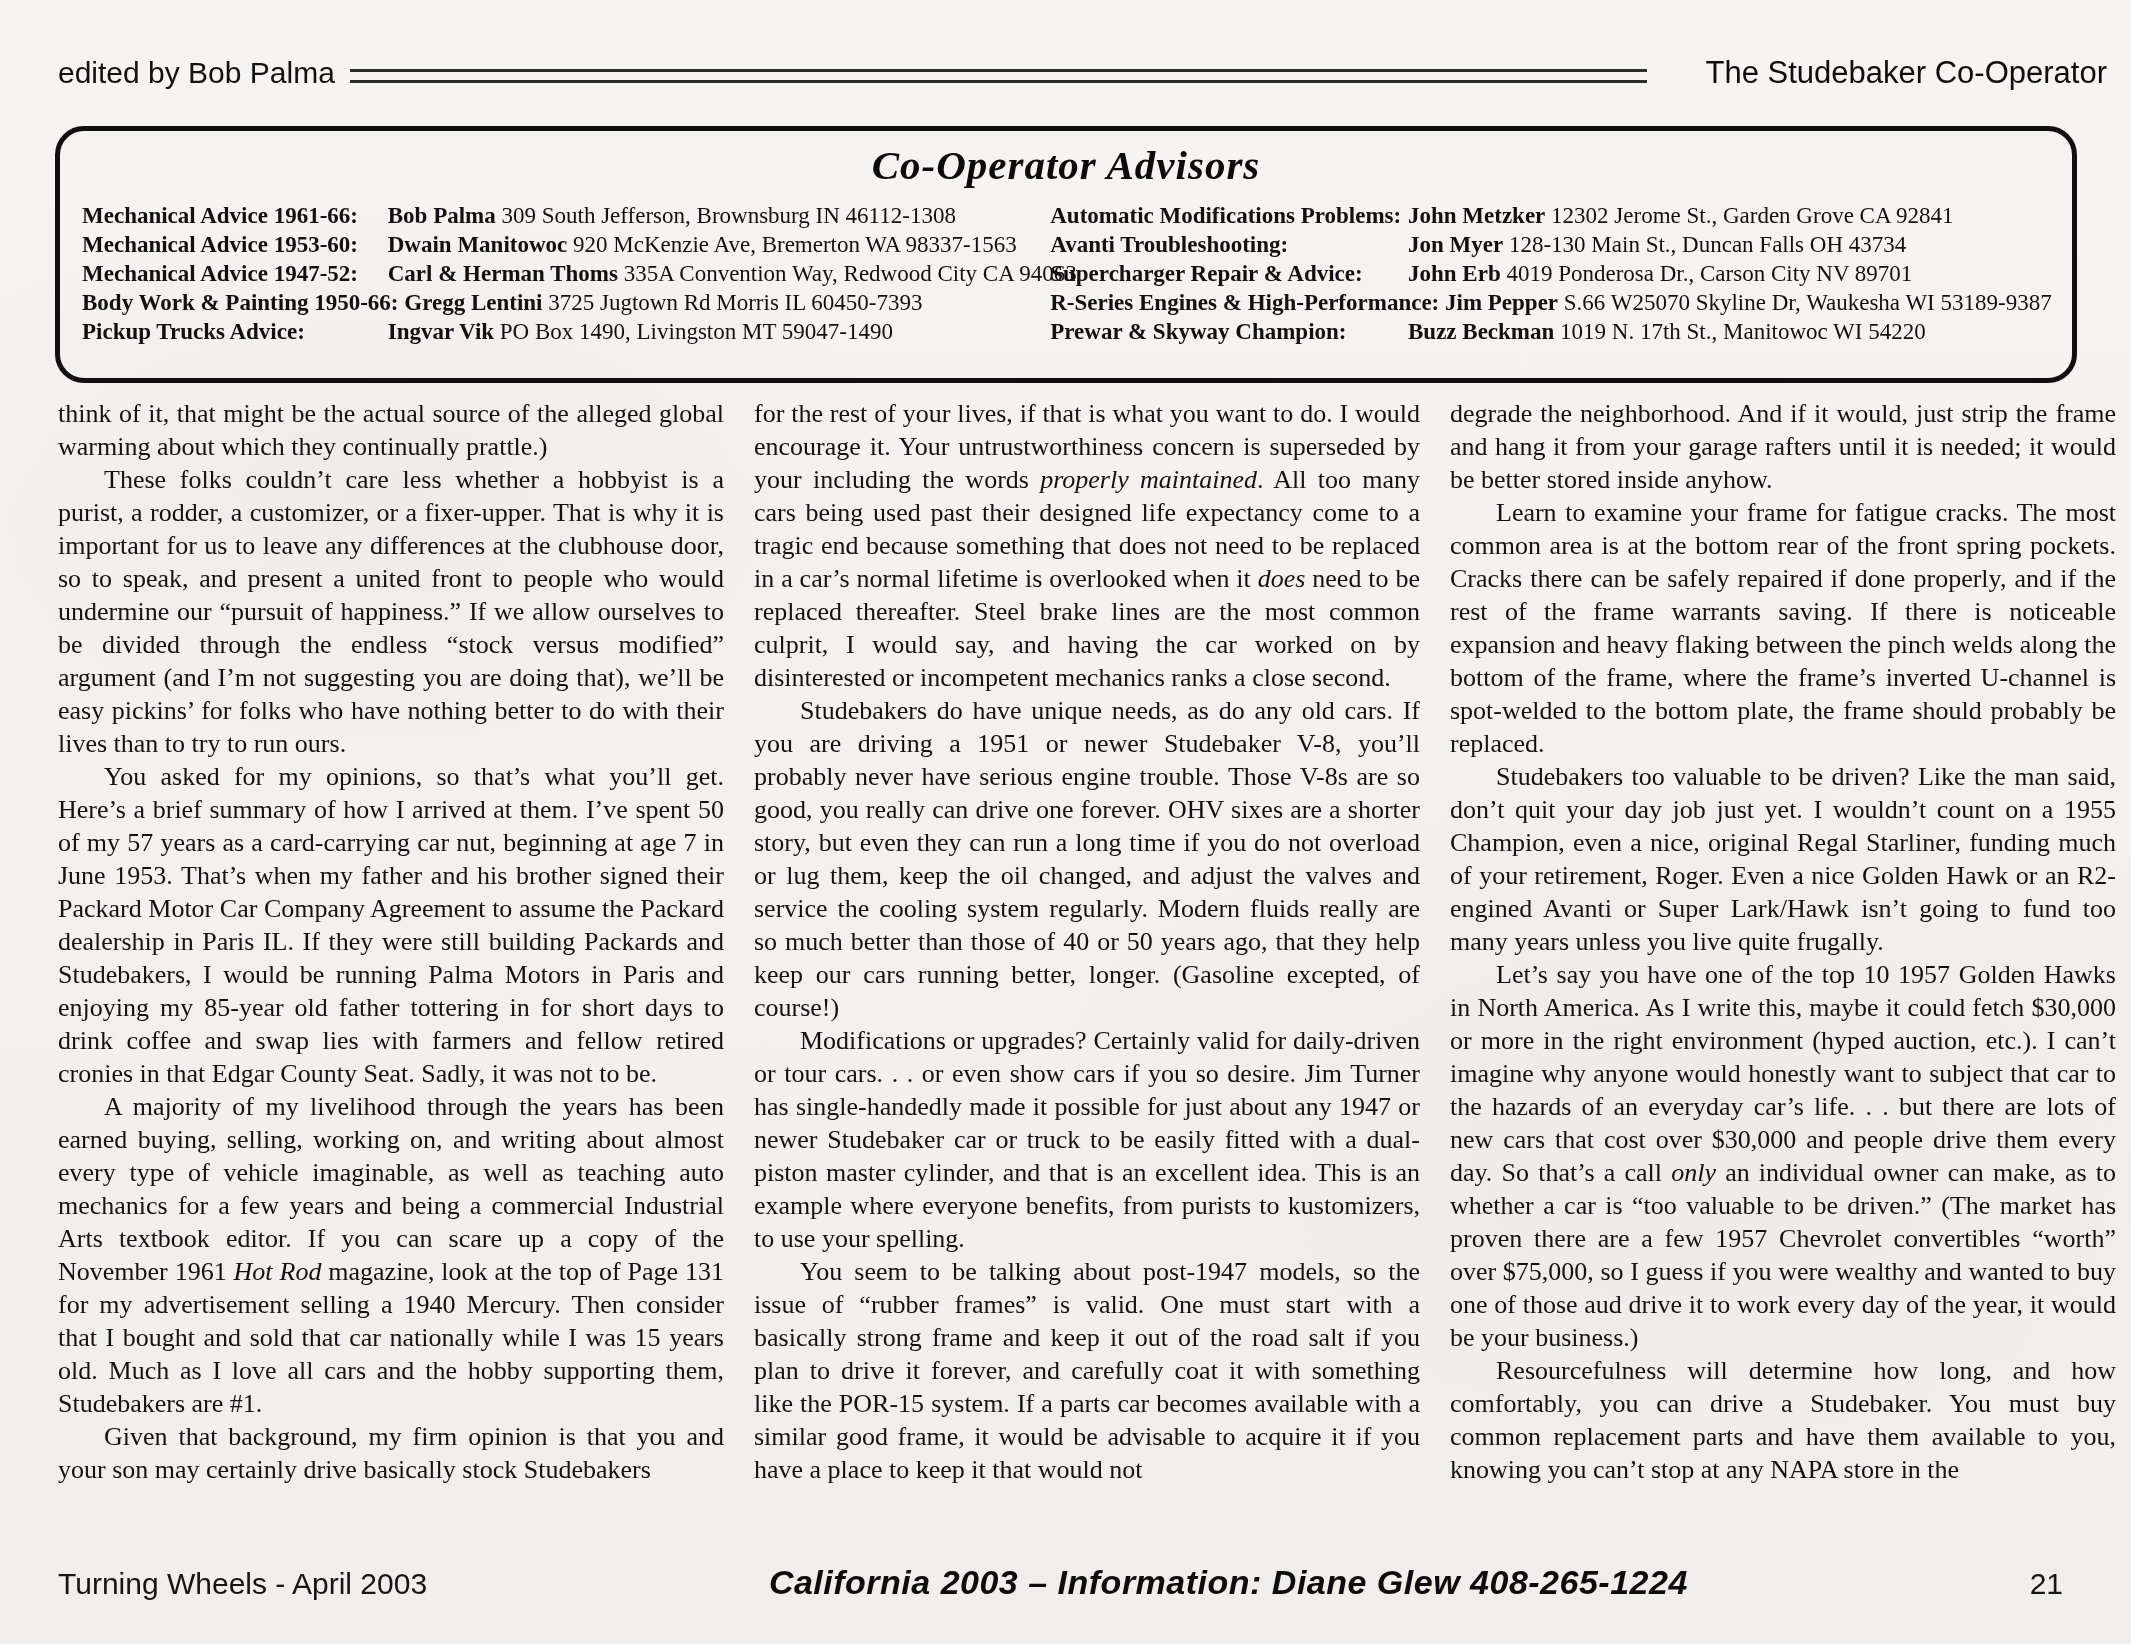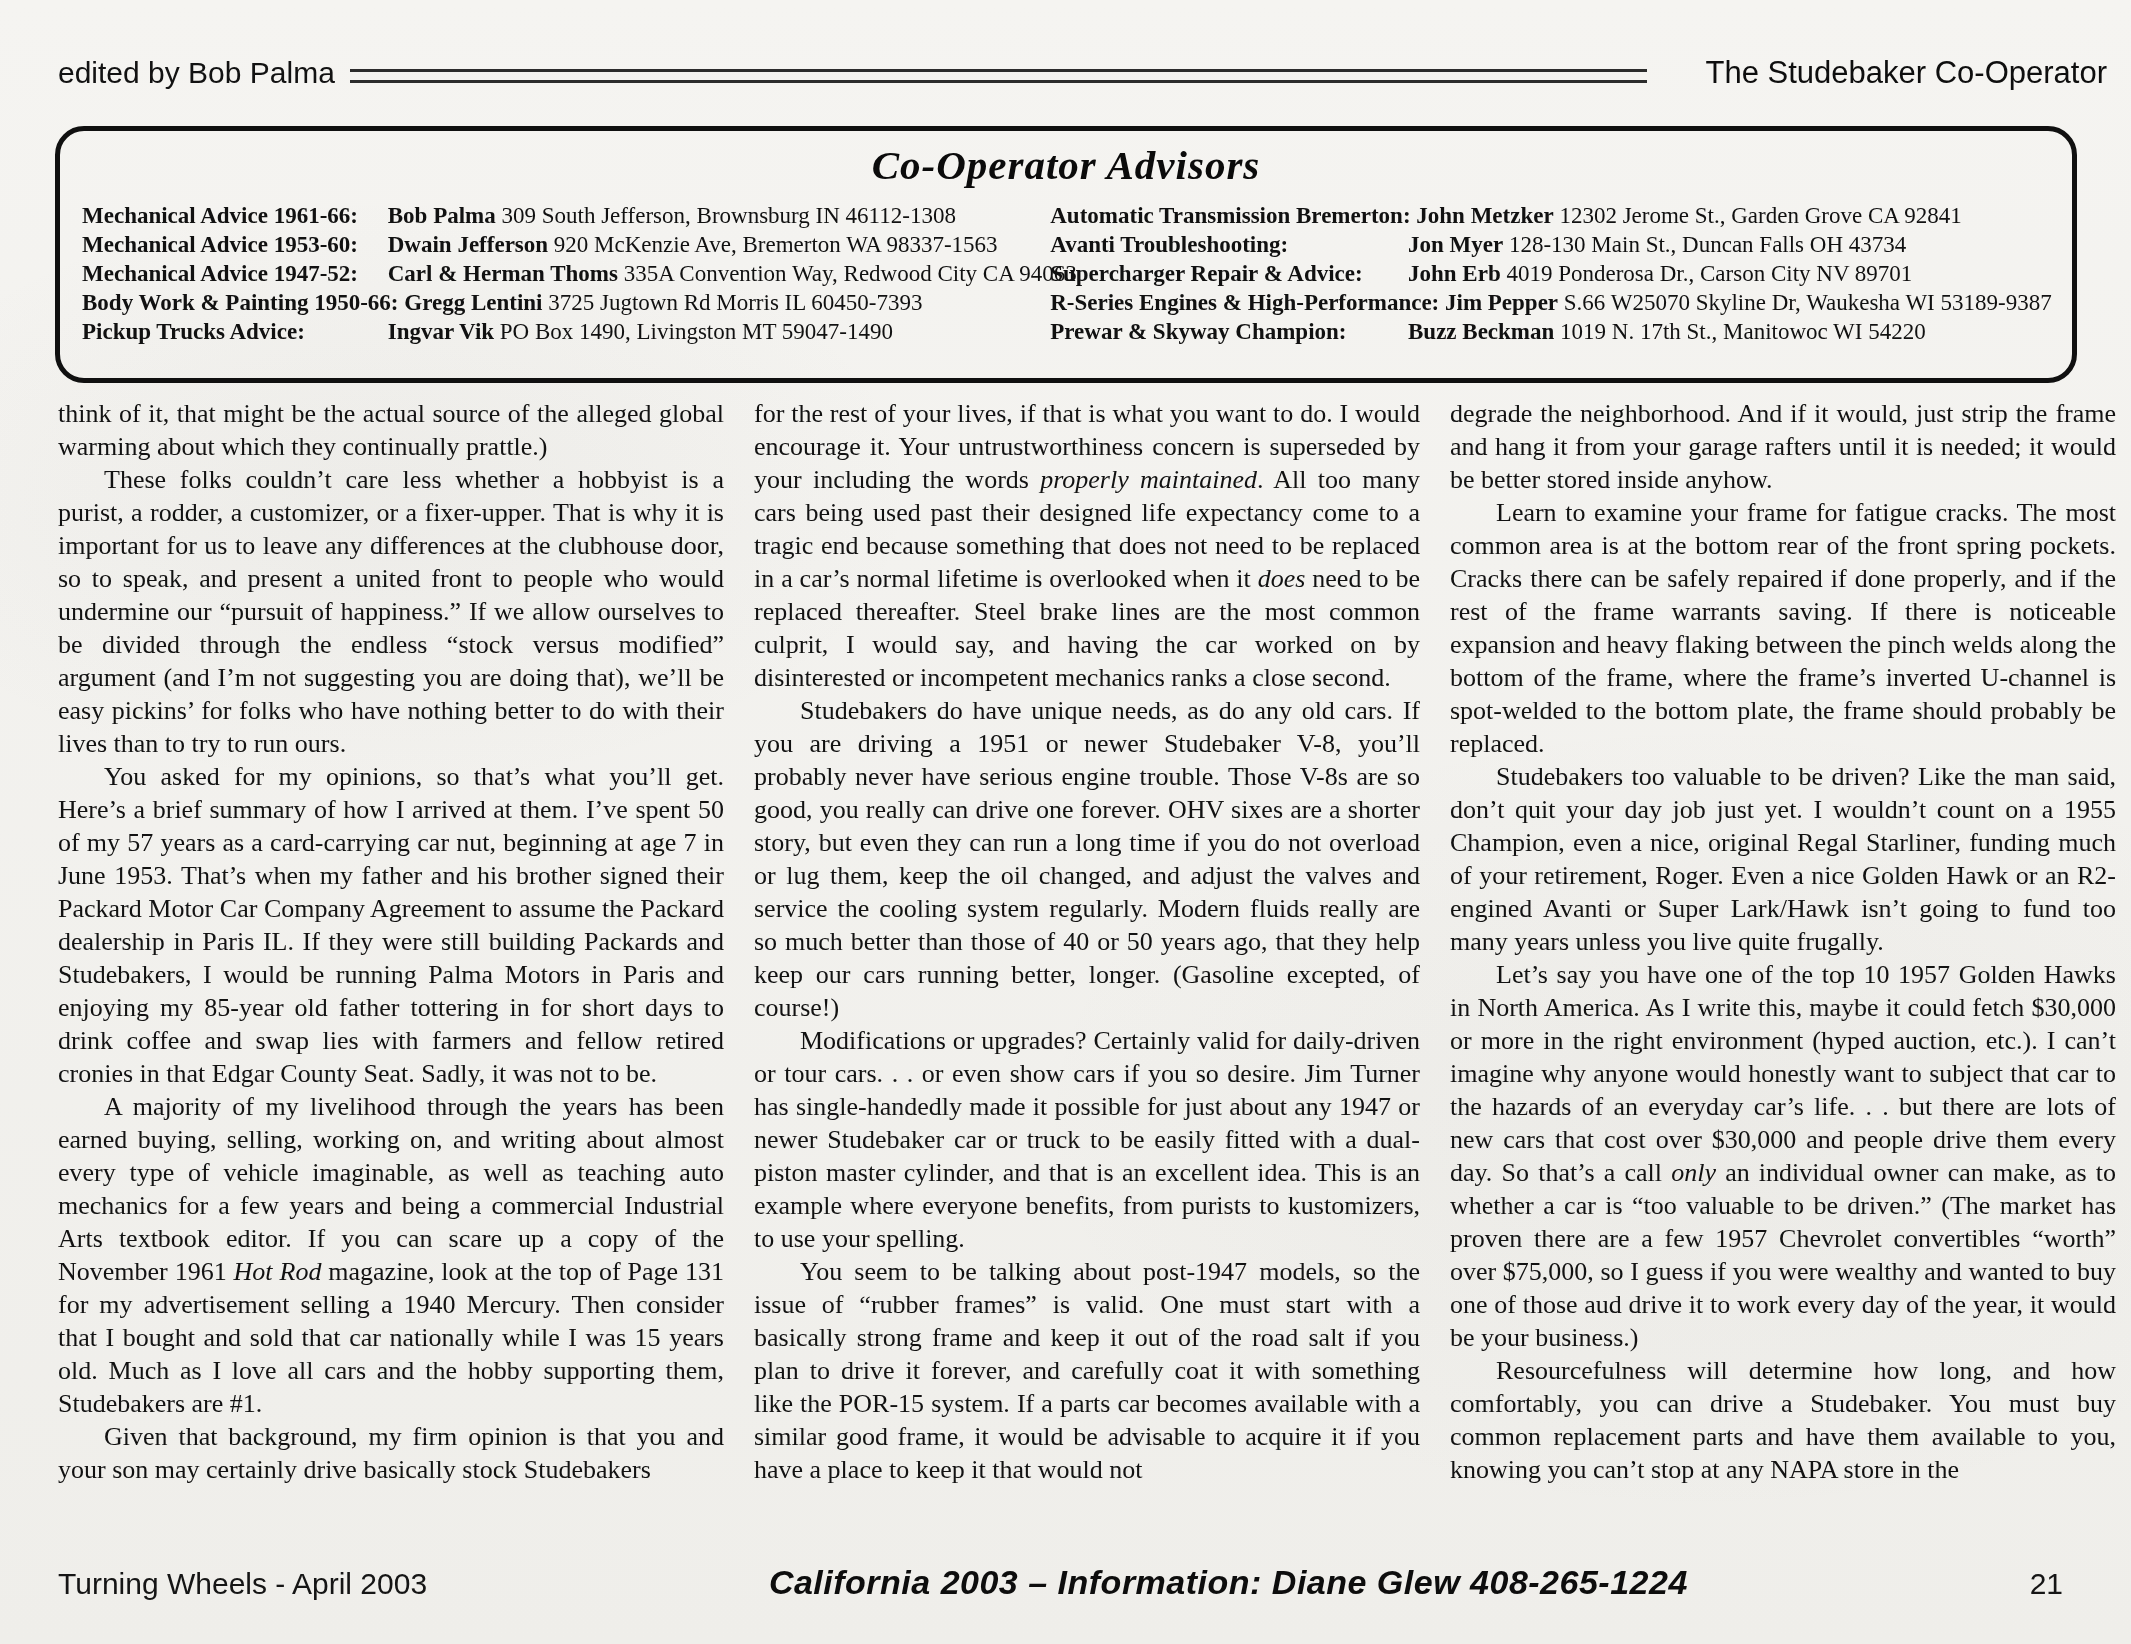--- a/index.html
+++ b/index.html
@@ -74,21 +74,21 @@
     <div class="advisors-columns">
 
       <div class="advisors-col left">
         <div class="advisor-entry">
           <span class="advisor-label">Mechanical Advice 1961-66:</span>
           <span class="advisor-name">Bob Palma</span>
           <span class="advisor-address">309 South Jefferson,  Brownsburg IN 46112-1308</span>
         </div>
         <div class="advisor-entry">
           <span class="advisor-label">Mechanical Advice 1953-60:</span>
-          <span class="advisor-name">Dwain Jefferson</span>
+          <span class="advisor-name">Dwain Manitowoc</span>
           <span class="advisor-address">920 McKenzie Ave, Bremerton WA 98337-1563</span>
         </div>
         <div class="advisor-entry">
           <span class="advisor-label">Mechanical Advice 1947-52:</span>
           <span class="advisor-name">Carl &amp; Herman Thoms</span>
           <span class="advisor-address">335A Convention Way, Redwood City CA 94063</span>
         </div>
         <div class="advisor-entry">
           <span class="advisor-label">Body Work &amp; Painting 1950-66:</span>
           <span class="advisor-name">Gregg Lentini</span>
@@ -96,21 +96,21 @@
         </div>
         <div class="advisor-entry">
           <span class="advisor-label">Pickup Trucks Advice:</span>
           <span class="advisor-name">Ingvar Vik</span>
           <span class="advisor-address">PO Box 1490, Livingston MT 59047-1490</span>
         </div>
       </div>
 
       <div class="advisors-col right">
         <div class="advisor-entry">
-          <span class="advisor-label">Automatic Transmission Bremerton:</span>
+          <span class="advisor-label">Automatic Modifications Problems:</span>
           <span class="advisor-name">John Metzker</span>
           <span class="advisor-address">12302 Jerome St., Garden Grove CA 92841</span>
         </div>
         <div class="advisor-entry">
           <span class="advisor-label">Avanti Troubleshooting:</span>
           <span class="advisor-name">Jon Myer</span>
           <span class="advisor-address">128-130 Main St.,  Duncan Falls OH 43734</span>
         </div>
         <div class="advisor-entry">
           <span class="advisor-label">Supercharger Repair &amp; Advice:</span>

